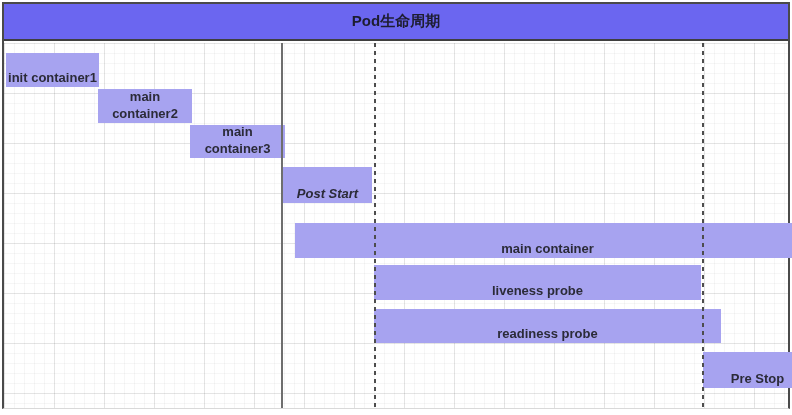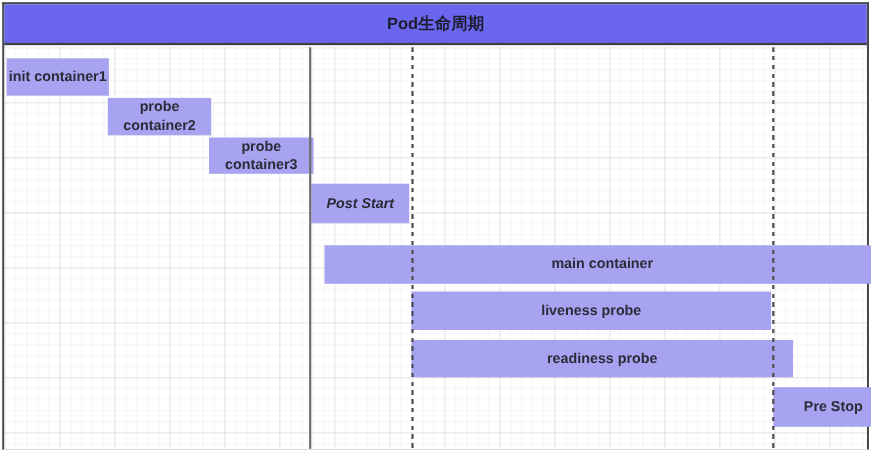--- a/index.html
+++ b/index.html
@@ -62,21 +62,21 @@
       to bottom, #4d4d4d 0px, #4d4d4d 4px, transparent 4px, transparent 8px);
     z-index: 3;
   }
   .vline-dashed.d1 { left: 370px; }
   .vline-dashed.d2 { left: 698px; }
 
   
   .bar {
     position: absolute;
     background: #a7a3f0;
-    display: flex; align-items: center; justify-content: center;
+    display: flex; align-items: flex-end; justify-content: center;
     text-align: center;
     font-size: 13px; font-weight: bold; color: #2b2b38;
     line-height: 1.3;
     z-index: 1;
     padding: 0 2px;
   }
   .bar.b0 { left: 2px;   top: 49px;  width: 93px;  height: 34px; }
   .bar.b1 { left: 94px;  top: 85px;  width: 94px;  height: 34px; }
   .bar.b2 { left: 186px; top: 121px; width: 95px;  height: 33px; }
   .bar.b3 { left: 279px; top: 163px; width: 89px;  height: 36px; font-style: italic; }
@@ -108,24 +108,24 @@
   </div>
 
   <div class="vline-solid"></div>
   <div class="vline-dashed d1"></div>
   <div class="vline-dashed d2"></div>
 
   <div class="bar b0">
     <span>init container1</span>
   </div>
   <div class="bar b1">
-    <span>probe container2</span>
+    <span>main container2</span>
   </div>
   <div class="bar b2">
-    <span>probe container3</span>
+    <span>main container3</span>
   </div>
   <div class="bar b3">
     <span>Post Start</span>
   </div>
   <div class="bar b4">
     <span>main container</span>
   </div>
   <div class="bar b5">
     <span>liveness probe</span>
   </div>

